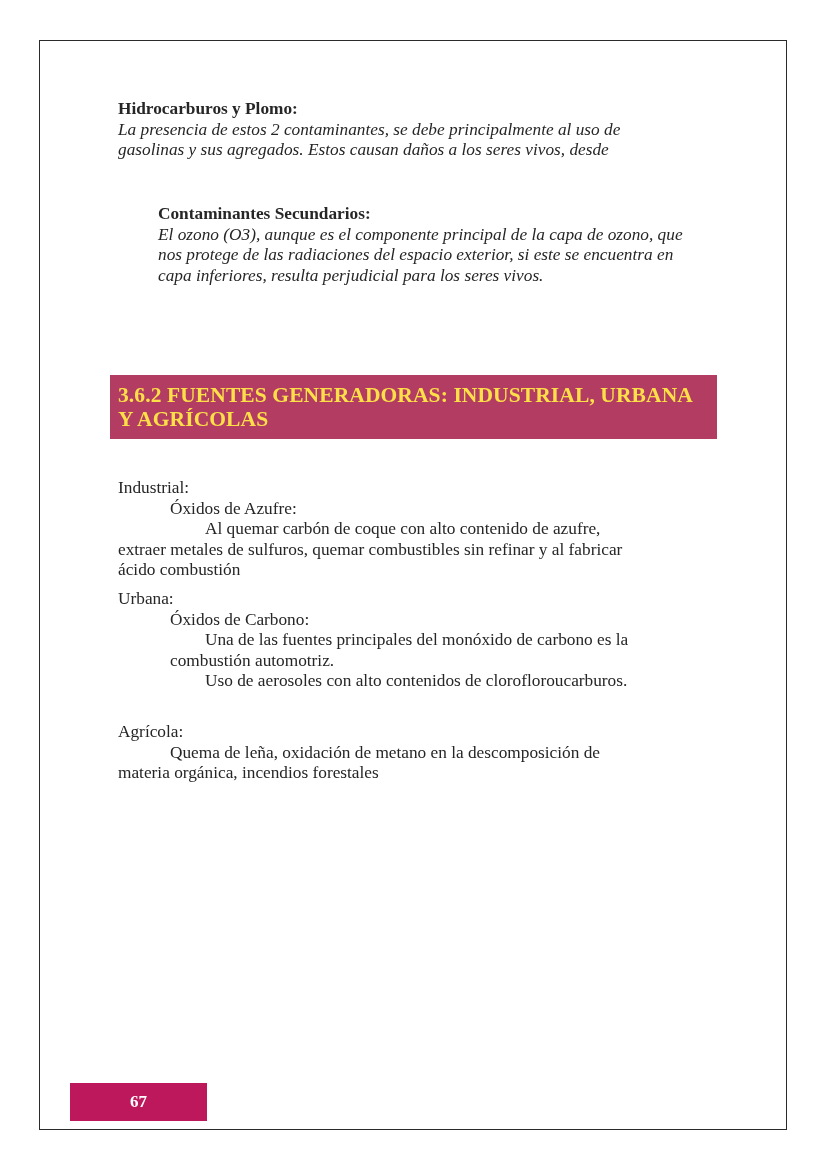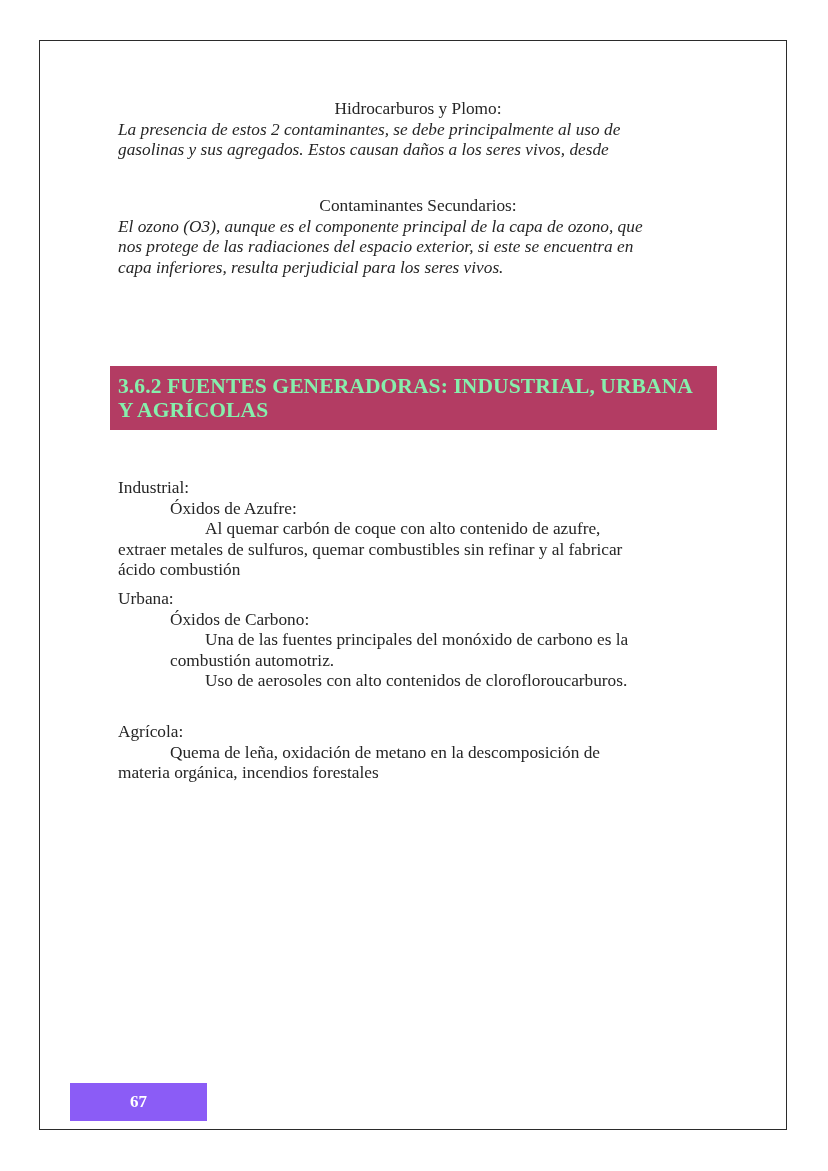--- a/index.html
+++ b/index.html
@@ -25,37 +25,36 @@
       box-sizing: border-box;
     }
     .block {
       position: absolute;
       left: 118px;
       width: 600px;
       font-size: 17.3px;
       line-height: 20.5px;
     }
     .bold-title {
-      font-weight: normal;
+      font-weight: bold;
       display: block;
-      text-align: center;
     }
     .para {
       display: block;
       white-space: pre-line;
       font-style: italic;
     }
     .section-band {
       position: absolute;
       left: 110px;
-      top: 366px;
+      top: 375px;
       width: 607px;
       height: 64px;
       background: #b33c63;
-      color: #86efac;
+      color: #fde047;
       font-weight: bold;
       font-size: 21.5px;
       line-height: 24px;
       padding: 8px 0 0 8px;
       box-sizing: border-box;
       letter-spacing: 0.1px;
     }
     .category-label {
       display: block;
     }
@@ -80,40 +79,40 @@
     }
     .first-indent-mid {
       text-indent: 52px;
     }
     .page-number-box {
       position: absolute;
       left: 70px;
       top: 1083px;
       width: 137px;
       height: 38px;
-      background: #8b5cf6;
+      background: #be185d;
       color: #ffffff;
       font-weight: bold;
       font-size: 17px;
       line-height: 38px;
       text-align: center;
     }
   </style>
 </head>
 <body>
 
 <div class="page-frame"></div>
 
 <div class="block" style="top:99px;">
   <span class="bold-title">Hidrocarburos y Plomo:</span>
   <span class="para">La presencia de estos 2 contaminantes, se debe principalmente al uso de</span>
   <span class="para">gasolinas y sus agregados. Estos causan daños a los seres vivos, desde</span>
 </div>
 
-<div class="block" style="top:196px;">
+<div class="block" style="top:204px;margin-left:40px;">
   <span class="bold-title">Contaminantes Secundarios:</span>
   <span class="para">El ozono (O3), aunque es el componente principal de la capa de ozono, que</span>
   <span class="para">nos protege de las radiaciones del espacio exterior, si este se encuentra en</span>
   <span class="para">capa inferiores, resulta perjudicial para los seres vivos.</span>
 </div>
 
 <div class="section-band">
   <div>3.6.2 FUENTES GENERADORAS: INDUSTRIAL, URBANA</div>
   <div>Y AGRÍCOLAS</div>
 </div>

